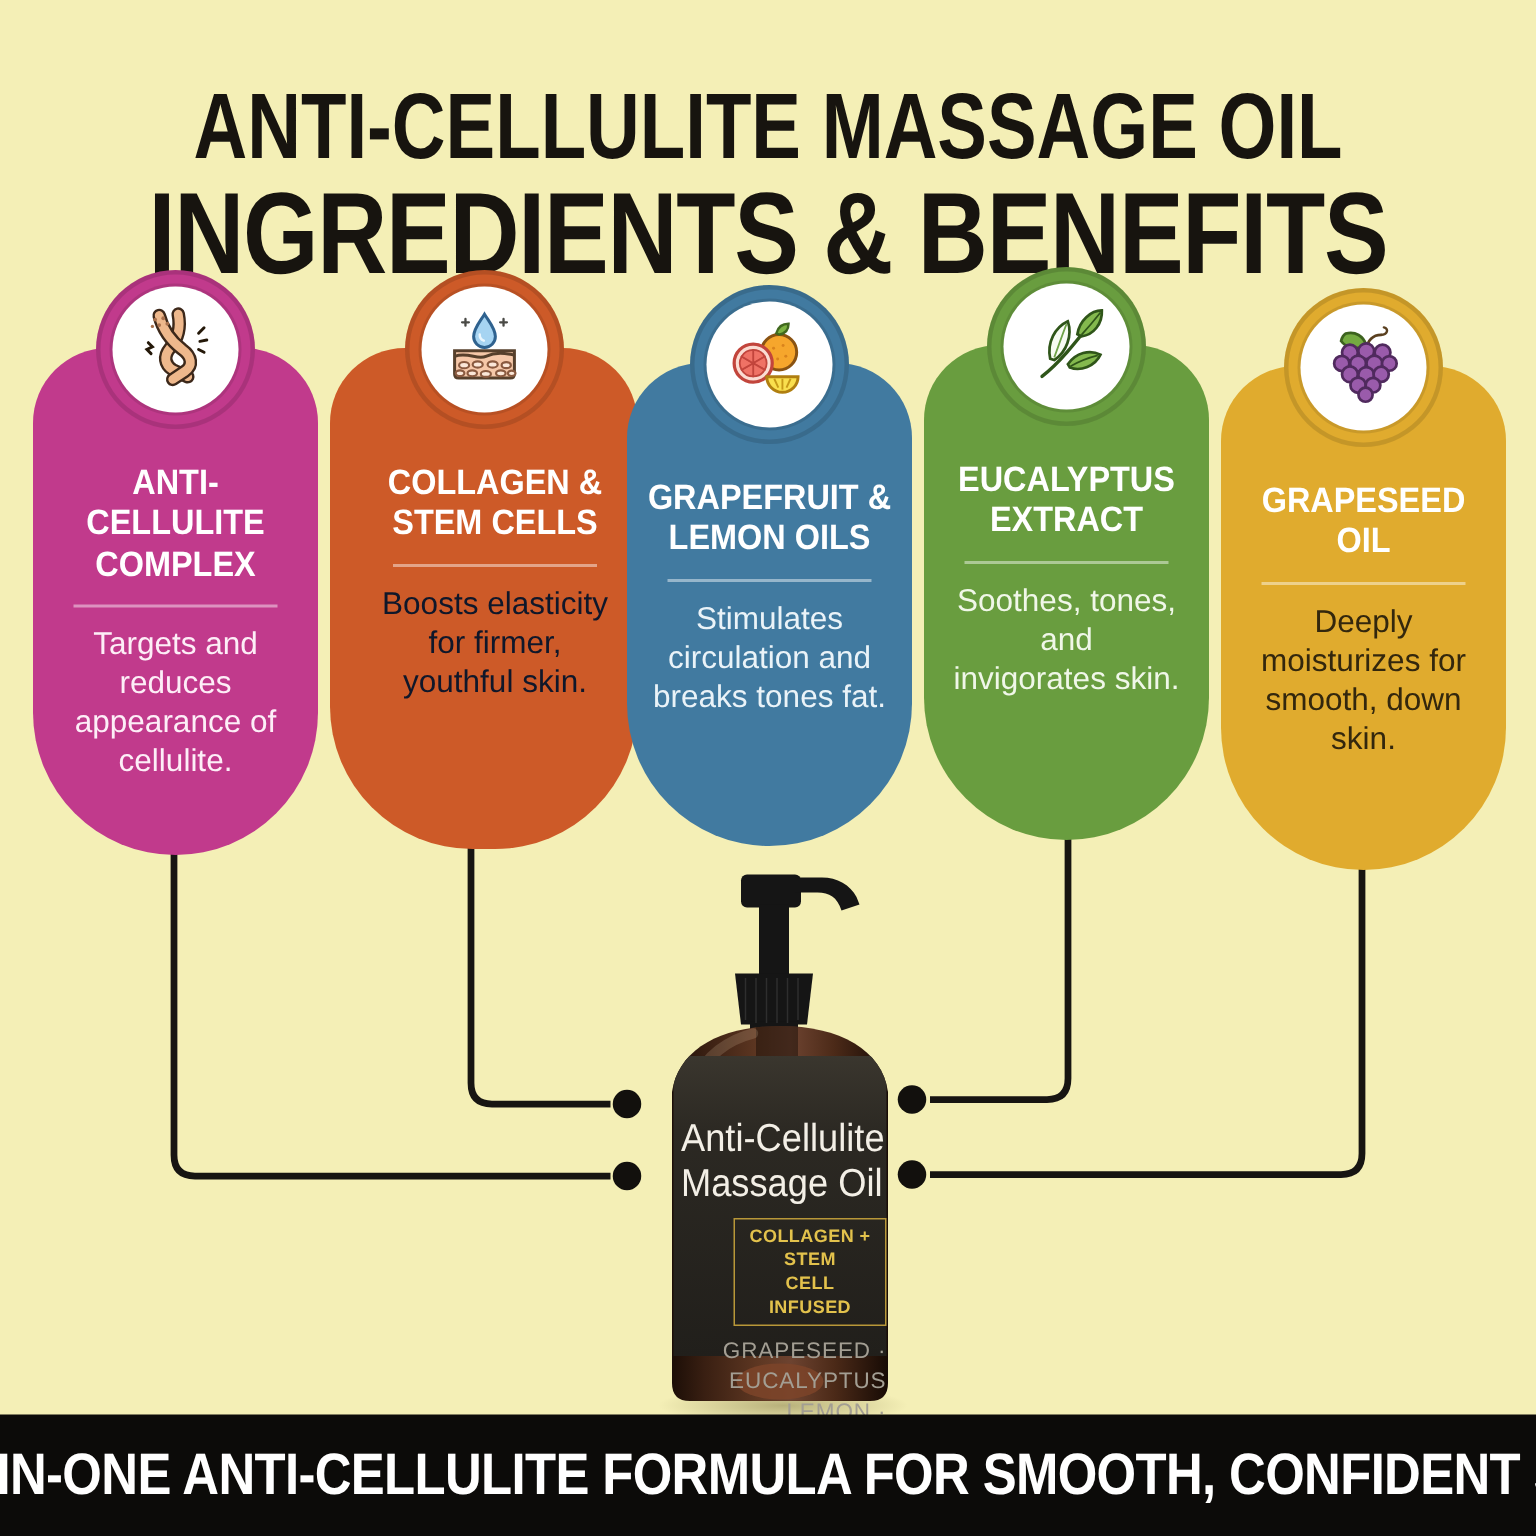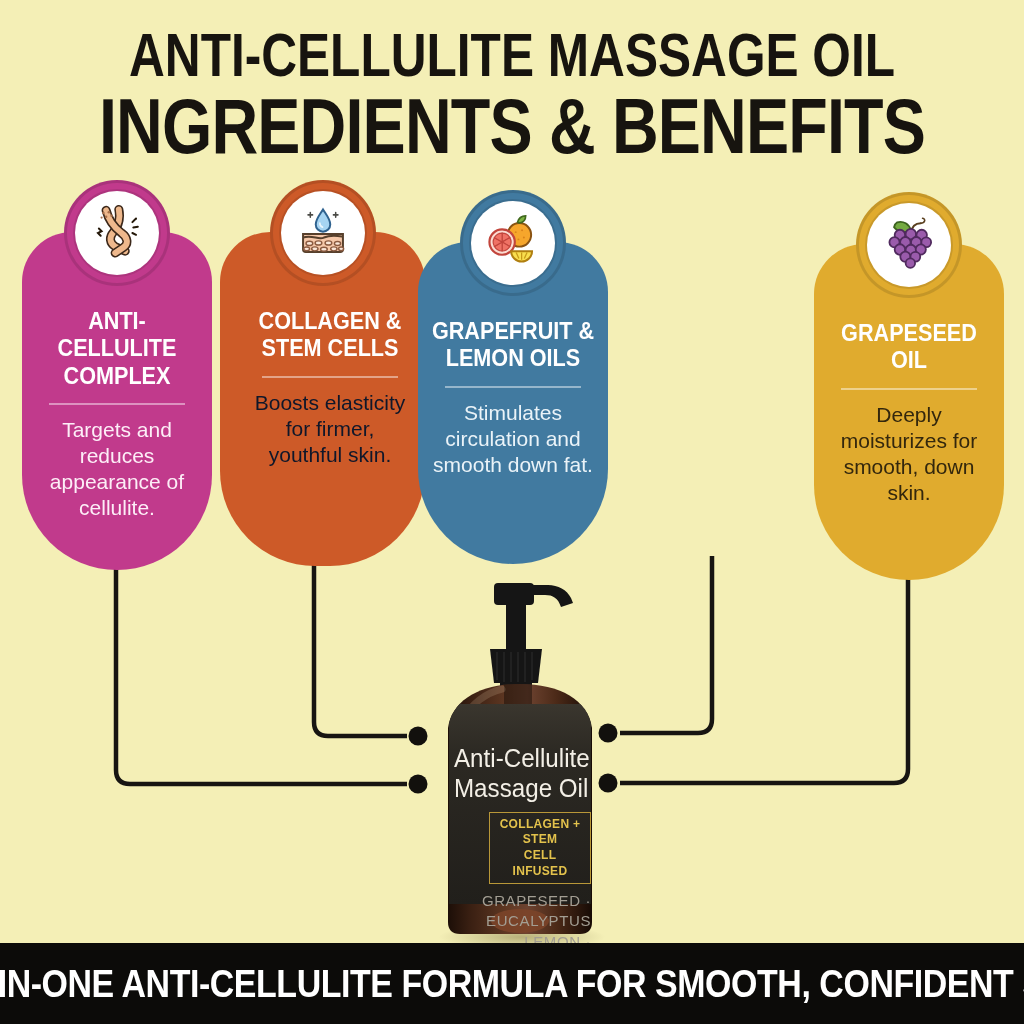--- a/index.html
+++ b/index.html
@@ -33,21 +33,21 @@
 
   
   .banner{position:absolute;left:0;top:943px;width:1024px;height:81px;display:flex;align-items:center;justify-content:center;background:#0c0b09;}
   .banner-text{color:#ffffff;font-size:39px;font-weight:700;letter-spacing:-.5px;transform:scaleX(.87);transform-origin:50% 50%;white-space:nowrap;}
 </style>
 </head>
 <body>
 
 <div class="stage" style="background: rgb(244, 239, 182);">
 
-  <div class="title-block" style="color: rgb(23, 20, 15);">
+  <div class="title-block" style="color: rgb(23, 20, 15); margin-top: 30px;">
     <div class="title-line1">ANTI-CELLULITE MASSAGE OIL</div>
     <div class="title-line2">INGREDIENTS &amp; BENEFITS</div>
   </div>
 
   <svg class="connectors" viewBox="0 0 1024 1024">
     <g fill="none" stroke="#171512" stroke-width="4.5">
       <path d="M116 566 L116 770 Q116 784 130 784 L407 784" stroke="#171512"></path>
       <path d="M314 564 L314 722 Q314 736 328 736 L407 736" stroke="#171512"></path>
       <path d="M712 556 L712 719 Q712 733 698 733 L620 733" stroke="#171512"></path>
       <path d="M908 578 L908 769 Q908 783 894 783 L620 783" stroke="#171512"></path>
@@ -158,23 +158,44 @@
               <path d="M47.5 42.5 l-3 6.5"></path>
           </g>
         </svg>
       </div>
     </div>
     <h2 class="card-title" style="color: rgb(255, 255, 255);">GRAPEFRUIT &amp;
 LEMON OILS</h2>
     <div class="card-divider"></div>
     <p class="card-desc" style="color: rgb(234, 243, 248);">Stimulates
 circulation and
-smooth down fat.</p>
-  </section>
-
+breaks tones fat.</p>
+  </section>
+
+  <section class="card" style="left: 616px; top: 230px; height: 330px; background: rgb(105, 157, 63);">
+    <div class="icon-circle" style="background: rgb(105, 157, 63);">
+      <div class="icon-disc">
+        <svg width="58" height="58" viewBox="0 0 64 64">
+          <path d="M14 54 C26 45 38 30 52 12" stroke="#2f5519" stroke-width="2.5" fill="none" stroke-linecap="round"></path>
+          <path d="M40 23 C41.5 13 50 5.5 58 5.5 C58.5 15 52 23.5 43 24.5 Z" fill="#84b94e" stroke="#2f5519" stroke-width="2"></path>
+          <path d="M43 23.5 C48 18 53 12 57 7" stroke="#2f5519" stroke-width="1.3" fill="none"></path>
+          <path d="M20 41 C17.5 29 23.5 18 33 13.5 C36.5 24 32 36 23 42 Z" fill="#f8fcf3" stroke="#2f5519" stroke-width="2"></path>
+          <path d="M23 40 C26 32 29 23 32 15.5" stroke="#6fa348" stroke-width="1.3" fill="none"></path>
+          <path d="M33 45 C39 36.5 49 34 57 38 C53 46.5 42.5 50.5 34.5 47.5 Z" fill="#84b94e" stroke="#2f5519" stroke-width="2"></path>
+          <path d="M35 46.5 C42 42.5 49 40 55 38.5" stroke="#2f5519" stroke-width="1.3" fill="none"></path>
+        </svg>
+      </div>
+    </div>
+    <h2 class="card-title" style="color: rgb(255, 255, 255);">EUCALYPTUS
+EXTRACT</h2>
+    <div class="card-divider"></div>
+    <p class="card-desc" style="color: rgb(240, 247, 232);">Soothes, tones,
+and
+invigorates skin.</p>
+  </section>
 
   <section class="card" style="left: 814px; top: 244px; height: 336px; background: rgb(224, 171, 46);">
     <div class="icon-circle" style="background: rgb(224, 171, 46);">
       <div class="icon-disc">
         <svg width="58" height="58" viewBox="0 0 64 64">
           <path d="M34 19 C35 12 39 8 45 8" stroke="#5a4020" stroke-width="2.2" fill="none" stroke-linecap="round"></path>
           <path d="M45 8 c4.5 0 6 -4.5 2 -5.5" stroke="#5a4020" stroke-width="1.8" fill="none" stroke-linecap="round"></path>
           <path d="M19 7 C26 5 32 9 34 15.5 C28 19.5 19.5 18 15.5 12.5 Q16.5 8.5 19 7 Z" fill="#74aa41" stroke="#3c621f" stroke-width="2"></path>
           <g fill="#9a5bab" stroke="#502a5e" stroke-width="2">
             <circle cx="22" cy="21" r="5.8"></circle>

